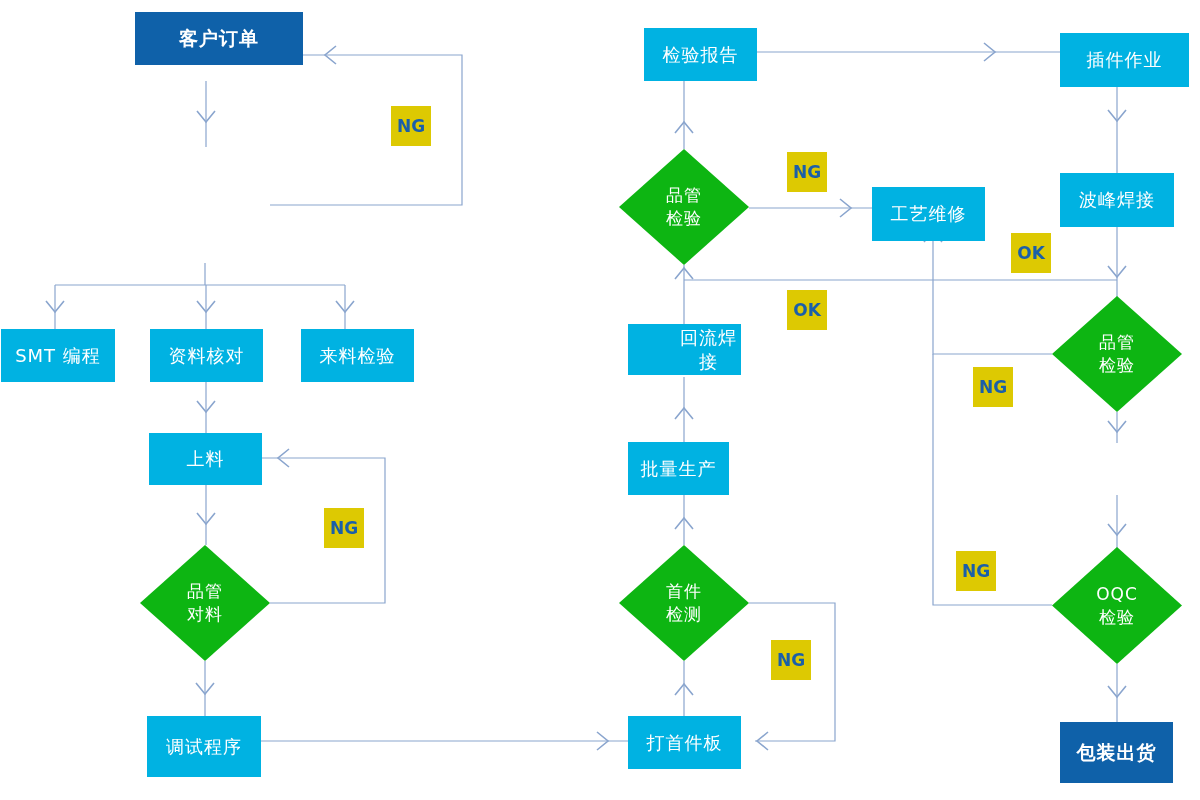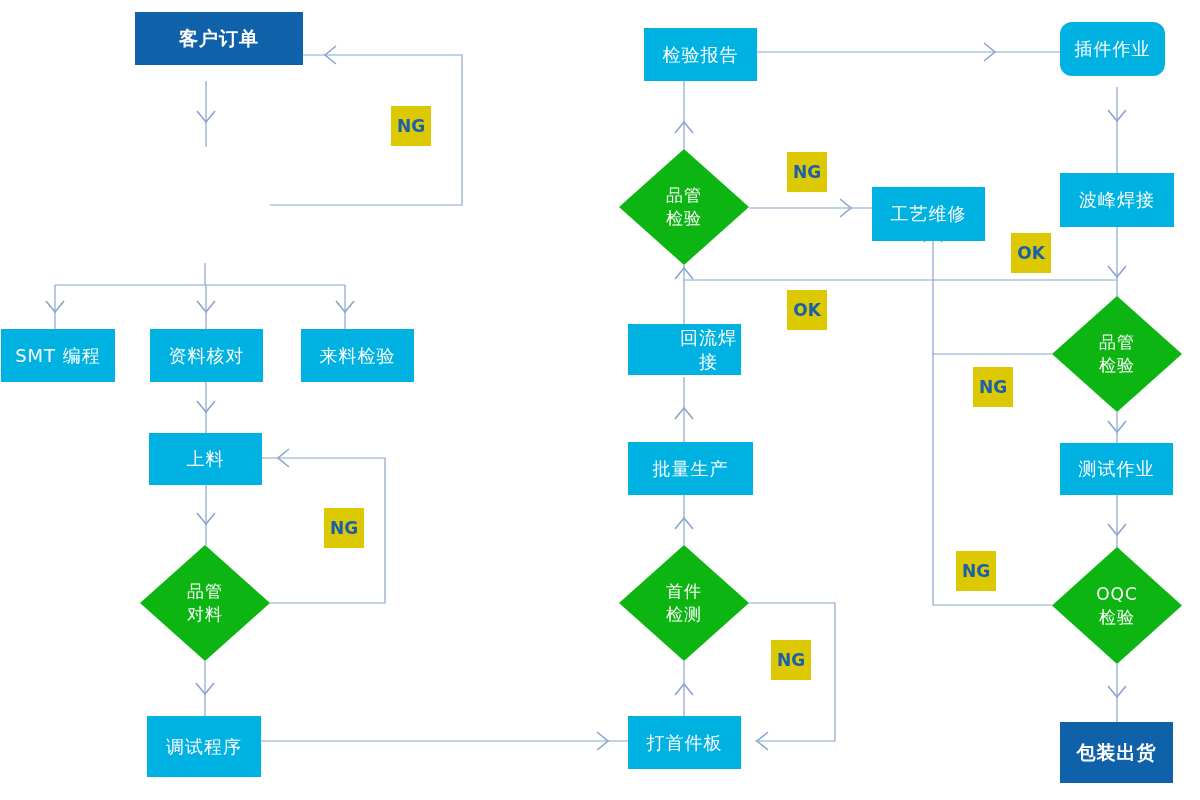--- a/index.html
+++ b/index.html
@@ -163,21 +163,21 @@
   <div class="node terminal" style="left:135px;top:12px;width:168px;height:53px;">
     <span>客户订单</span>
   </div>
   <div class="node terminal" style="left:1060px;top:722px;width:113px;height:61px;">
     <span>包装出货</span>
   </div>
 
   <div class="node process" style="left:628px;top:28px;width:113px;height:53px;margin-left:16px;">
     <span>检验报告</span>
   </div>
-  <div class="node process" style="left:1060px;top:22px;width:105px;height:54px;border-radius:12px;">
+  <div class="node process" style="left:1060px;top:33px;width:129px;height:54px;">
     <span>插件作业</span>
   </div>
   <div class="node process" style="left:872px;top:173px;width:113px;height:54px;margin-top:14px;">
     <span>工艺维修</span>
   </div>
   <div class="node process" style="left:1060px;top:173px;width:114px;height:54px;">
     <span>波峰焊接</span>
   </div>
   <div class="node process" style="left:1px;top:329px;width:114px;height:53px;text-align:center;">
     <span>SMT 编程</span>
@@ -187,25 +187,22 @@
   </div>
   <div class="node process" style="left:150px;top:329px;width:113px;height:53px;">
     <span>资料核对</span>
   </div>
   <div class="node process" style="left:628px;top:324px;width:113px;height:51px;padding-left:48px;">
     <span>回流焊接</span>
   </div>
   <div class="node process" style="left:149px;top:433px;width:113px;height:52px;font-family:Liberation Serif, serif;">
     <span>上料</span>
   </div>
-  <div class="node process" style="left:628px;top:442px;width:125px;height:53px;">
+  <div class="node process" style="left:628px;top:442px;width:101px;height:53px;">
     <span>批量生产</span>
-  </div>
-  <div class="node process" style="left:1060px;top:443px;width:113px;height:52px;">
-    <span>测试作业</span>
   </div>
   <div class="node process" style="left:147px;top:716px;width:114px;height:61px;">
     <span>调试程序</span>
   </div>
   <div class="node process" style="left:628px;top:716px;width:113px;height:53px;">
     <span>打首件板</span>
   </div>
 
   <div class="node diamond" style="left:140px;top:545px;width:130px;height:116px;">
     <span>品管</span>

